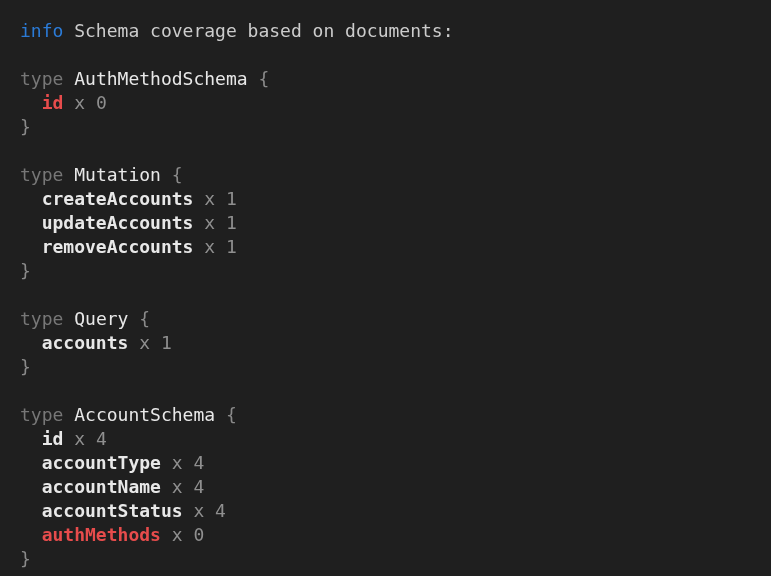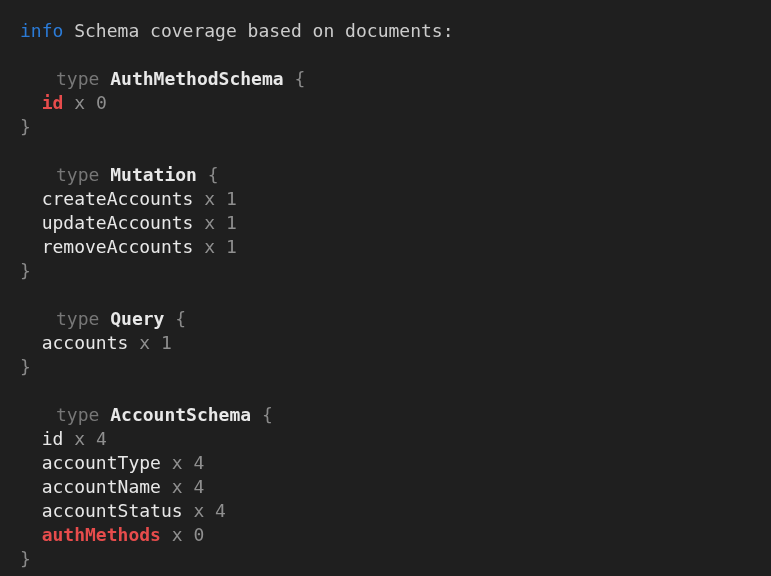--- a/index.html
+++ b/index.html
@@ -32,23 +32,23 @@
     font-size: 18px;
     line-height: 24px;
     color: var(--text);
   }
   .line {
     height: 24px;
     white-space: pre;
   }
   .seg-info      { color: var(--info-blue); }
   .seg-plain     { color: var(--text); }
-  .seg-keyword   { color: var(--keyword-gray); margin-left: 36px; }
-  .seg-typename  { color: var(--bold-text); font-weight: bold; text-align: right; }
-  .seg-field     { color: var(--bold-text); font-weight: normal; }
+  .seg-keyword   { color: var(--keyword-gray); }
+  .seg-typename  { color: var(--bold-text); font-weight: normal; text-align: right; }
+  .seg-field     { color: var(--bold-text); font-weight: bold; }
   .seg-field-uncovered { color: var(--uncovered-red); font-weight: bold; }
   .seg-count     { color: var(--count-gray); }
   .seg-brace     { color: var(--punctuation-gray); }
 </style>
 </head>
 <body>
 
 <pre class="terminal"><div class="line"><span class="seg-info">info</span><span class="seg-plain"> Schema coverage based on documents:</span></div><div class="line"></div><div class="line"><span class="seg-keyword">type</span><span class="seg-plain"> </span><span class="seg-typename">AuthMethodSchema</span><span class="seg-plain"> </span><span class="seg-brace">{</span></div><div class="line"><span class="seg-plain">  </span><span class="seg-field-uncovered">id</span><span class="seg-plain"> </span><span class="seg-count">x 0</span></div><div class="line"><span class="seg-brace">}</span></div><div class="line"></div><div class="line"><span class="seg-keyword">type</span><span class="seg-plain"> </span><span class="seg-typename">Mutation</span><span class="seg-plain"> </span><span class="seg-brace">{</span></div><div class="line"><span class="seg-plain">  </span><span class="seg-field">createAccounts</span><span class="seg-plain"> </span><span class="seg-count">x 1</span></div><div class="line"><span class="seg-plain">  </span><span class="seg-field">updateAccounts</span><span class="seg-plain"> </span><span class="seg-count">x 1</span></div><div class="line"><span class="seg-plain">  </span><span class="seg-field">removeAccounts</span><span class="seg-plain"> </span><span class="seg-count">x 1</span></div><div class="line"><span class="seg-brace">}</span></div><div class="line"></div><div class="line"><span class="seg-keyword">type</span><span class="seg-plain"> </span><span class="seg-typename">Query</span><span class="seg-plain"> </span><span class="seg-brace">{</span></div><div class="line"><span class="seg-plain">  </span><span class="seg-field">accounts</span><span class="seg-plain"> </span><span class="seg-count">x 1</span></div><div class="line"><span class="seg-brace">}</span></div><div class="line"></div><div class="line"><span class="seg-keyword">type</span><span class="seg-plain"> </span><span class="seg-typename">AccountSchema</span><span class="seg-plain"> </span><span class="seg-brace">{</span></div><div class="line"><span class="seg-plain">  </span><span class="seg-field">id</span><span class="seg-plain"> </span><span class="seg-count">x 4</span></div><div class="line"><span class="seg-plain">  </span><span class="seg-field">accountType</span><span class="seg-plain"> </span><span class="seg-count">x 4</span></div><div class="line"><span class="seg-plain">  </span><span class="seg-field">accountName</span><span class="seg-plain"> </span><span class="seg-count">x 4</span></div><div class="line"><span class="seg-plain">  </span><span class="seg-field">accountStatus</span><span class="seg-plain"> </span><span class="seg-count">x 4</span></div><div class="line"><span class="seg-plain">  </span><span class="seg-field-uncovered">authMethods</span><span class="seg-plain"> </span><span class="seg-count">x 0</span></div><div class="line"><span class="seg-brace">}</span></div></pre>
 
 </body></html>

